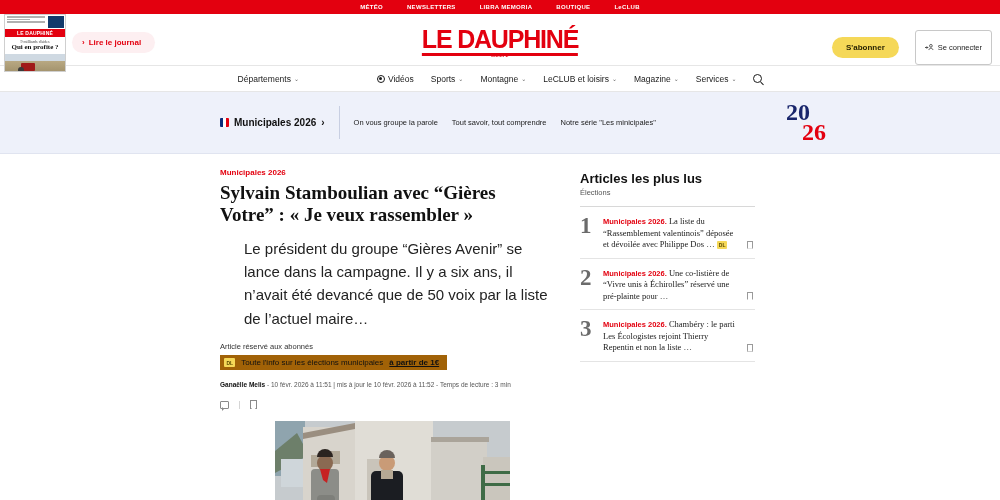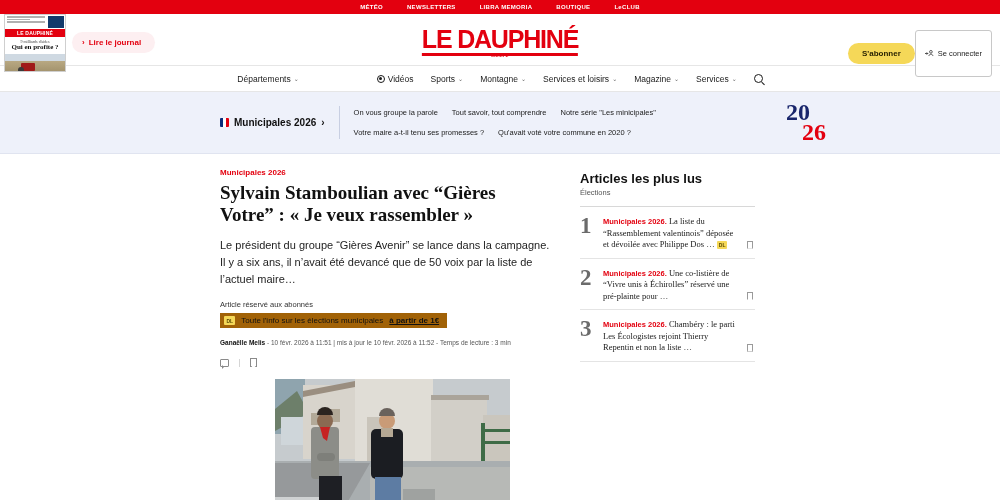--- a/index.html
+++ b/index.html
@@ -85,30 +85,30 @@
   }
   .logo-main .ul { border-bottom: 3px solid #e3000f; padding-bottom: 0px; }
   .logo-sub {
     font-family: "Liberation Serif", serif; font-style: italic;
     font-weight: bold; font-size: 7px; color: #e3000f;
     margin-top: -1px; letter-spacing: .2px;
   }
 
   .mh-right {
     position: absolute; right: 8px; top: 16px;
-    display: flex; align-items: center; gap: 0;
+    display: flex; align-items: center; gap: 16px;
   }
   .btn-subscribe {
     background: #f5d858; color: #241f00; border-radius: 14px;
     font-size: 8px; font-weight: bold; padding: 6px 14px; cursor: pointer;
     border: none; white-space: nowrap;
   }
   .btn-login {
     background: #fff; color: #222; border: 1px solid #c8c8c8; border-radius: 3px;
-    font-size: 7.5px; padding: 18px 9px; cursor: pointer;
+    font-size: 7.5px; padding: 12px 9px; cursor: pointer;
     display: flex; align-items: center; gap: 4px; white-space: nowrap;
   }
 
   
   .mainnav {
     height: 26px; background: #fff; border-bottom: 1px solid #e6e6e6;
     display: flex; align-items: center; justify-content: center; gap: 17px;
   }
   .nav-item {
     font-size: 8.5px; color: #1a1a1a; display: flex; align-items: center; gap: 3px;
@@ -173,21 +173,21 @@
   }
   .article { width: 330px; }
   .kicker {
     color: #e3000f; font-size: 8px; font-weight: bold; margin-bottom: 5px;
   }
   .headline {
     font-family: "Liberation Serif", serif; font-weight: bold;
     font-size: 19px; line-height: 1.18; color: #111; margin-bottom: 10px;
   }
   .standfirst {
-    font-size: 11px; line-height: 1.55; color: #232323; margin-bottom: 12px;
+    font-size: 15px; line-height: 1.55; color: #232323; margin-bottom: 12px; margin-left: 24px;
   }
   .reserved { font-size: 7.5px; color: #333; }
   .sub-banner {
     background: #a16207; display: inline-flex; align-items: center; gap: 6px;
     padding: 3px 8px 3px 4px; font-size: 8px; color: #111;
   }
   .dl-badge {
     background: #f5d858; color: #5a4a00; font-size: 5px; font-weight: bold;
     padding: 1.5px 2.5px; border-radius: 1px; letter-spacing: -.2px;
   }
@@ -326,21 +326,21 @@
     </div>
     <div class="nav-item">
       <span>Sports</span>
       <span class="caret">⌄</span>
     </div>
     <div class="nav-item">
       <span>Montagne</span>
       <span class="caret">⌄</span>
     </div>
     <div class="nav-item">
-      <span>Services et loisirs</span>
+      <span>LeCLUB et loisirs</span>
       <span class="caret">⌄</span>
     </div>
     <div class="nav-item">
       <span>Magazine</span>
       <span class="caret">⌄</span>
     </div>
     <div class="nav-item">
       <span>Services</span>
       <span class="caret">⌄</span>
     </div>
@@ -357,24 +357,20 @@
           </span>
         <span>Municipales 2026</span>
         <span>›</span>
       </div>
       <div class="banner-sep"></div>
       <div class="banner-links">
         <div class="banner-row">
           <span class="banner-link">On vous groupe la parole</span>
           <span class="banner-link">Tout savoir, tout comprendre</span>
           <span class="banner-link">Notre série "Les minicipales"</span>
-        </div>
-        <div class="banner-row">
-          <span class="banner-link">Votre maire a-t-il tenu ses promesses ?</span>
-          <span class="banner-link">Qu'avait voté votre commune en 2020 ?</span>
         </div>
       </div>
       <svg class="logo2026" viewBox="0 0 56 46">
         <text x="2" y="22" font-family="Liberation Serif, serif" font-size="24" font-weight="bold" fill="#18256b">20</text>
         <text x="18" y="42" font-family="Liberation Serif, serif" font-size="24" font-weight="bold" fill="#e3000f">26</text>
       </svg>
     </div>
   </div>
 
   <div class="content">

